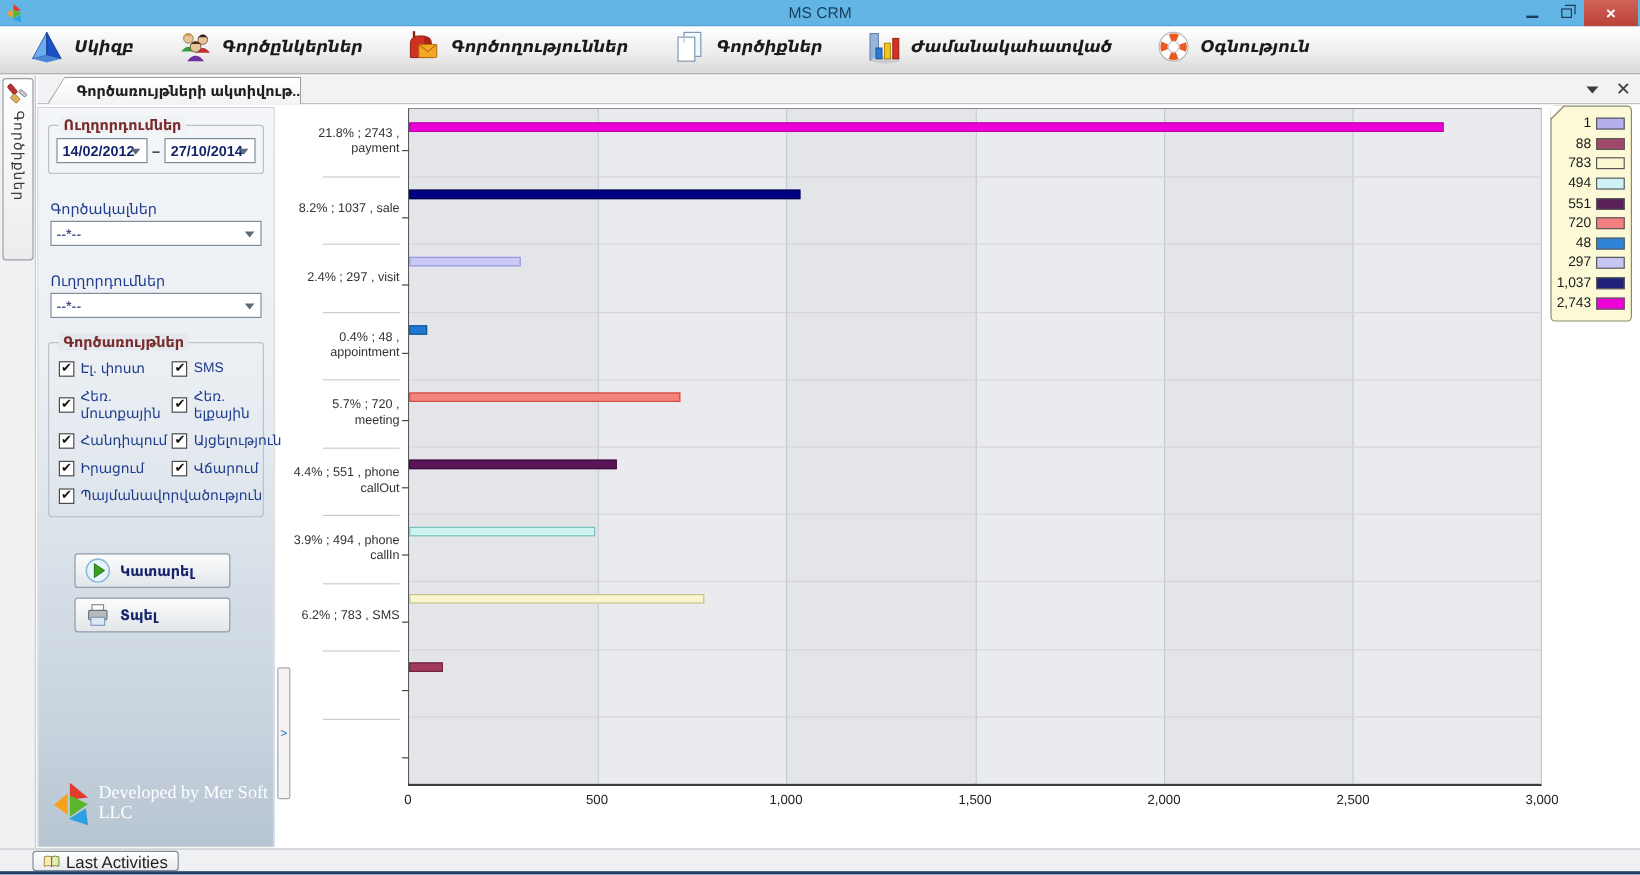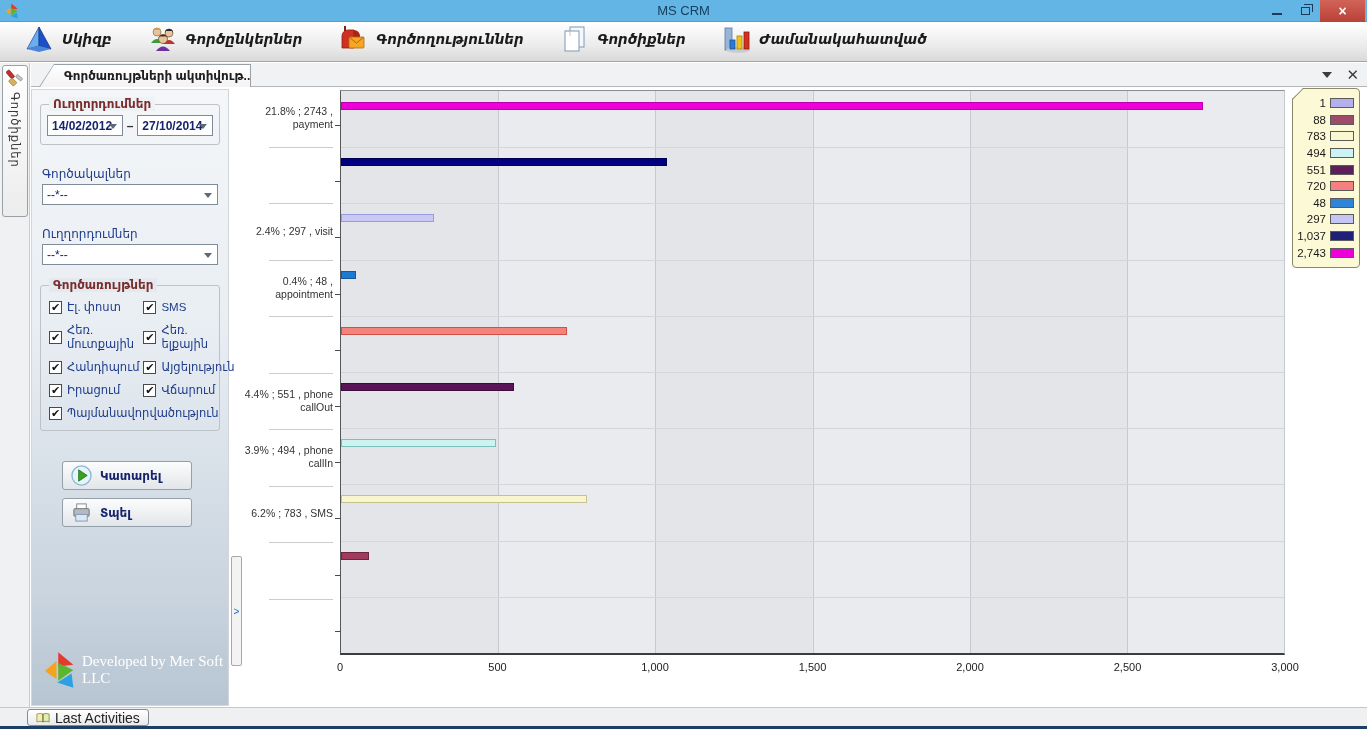--- a/index.html
+++ b/index.html
@@ -205,20 +205,28 @@
     <div class="tool-btn">
       <svg viewBox="0 0 30 30">
         <rect x="3" y="4" width="7" height="22" fill="#9ab4d8" stroke="#5a78a8" stroke-width="0.8"></rect>
         <ellipse cx="16" cy="26" rx="12" ry="3" fill="#c8ccd0"></ellipse>
         <rect x="8" y="16" width="5" height="9" fill="#2a7ad8" stroke="#174e94" stroke-width="0.8"></rect>
         <rect x="15" y="12" width="5" height="13" fill="#f2c418" stroke="#a88408" stroke-width="0.8"></rect>
         <rect x="22" y="8" width="5" height="17" fill="#d83020" stroke="#8e1c10" stroke-width="0.8"></rect>
       </svg>
       <span class="lbl">Ժամանակահատված</span>
     </div>
+    <div class="tool-btn">
+      <svg viewBox="0 0 30 30">
+        <circle cx="15" cy="15" r="12" fill="#ffffff" stroke="#b8b8b8" stroke-width="1"></circle>
+        <circle cx="15" cy="15" r="8" fill="none" stroke="#e85a20" stroke-width="6" stroke-dasharray="6.28 6.28" stroke-dashoffset="3.14"></circle>
+        <circle cx="15" cy="15" r="4.5" fill="#ffffff" stroke="#c8c8c8" stroke-width="1"></circle>
+      </svg>
+      <span class="lbl">Օգնություն</span>
+    </div>
   </div>
 
   <div class="side-strip">
     <div class="side-tab">
       <svg viewBox="0 0 18 18">
         <rect x="2" y="1" width="4" height="9" rx="1" transform="rotate(-40 4 5)" fill="#c03030" stroke="#701818" stroke-width="0.6"></rect>
         <rect x="10" y="7" width="7" height="3" rx="1" transform="rotate(40 13 8)" fill="#c8c8cc" stroke="#707074" stroke-width="0.6"></rect>
         <rect x="4" y="10" width="5" height="7" rx="1" transform="rotate(-45 6 13)" fill="#d8b060" stroke="#8a6a28" stroke-width="0.6"></rect>
       </svg>
       <span class="vlbl">Գործիքներ</span>
@@ -337,25 +345,27 @@
     </div>
   </div>
 
   <div class="splitter">
     <span>&gt;</span>
   </div>
 
   <div class="y-gutter">
       <div class="y-label" style="top: 0%; height: 10%;">21.8% ; 2743 , payment</div>
       <div class="gutter-sep" style="top: 10%;"></div>
+      <div class="y-label" style="top: 10%; height: 10%;">8.2% ; 1037 , sale</div>
       <div class="gutter-sep" style="top: 20%;"></div>
       <div class="y-label" style="top: 20%; height: 10%;">2.4% ; 297 , visit</div>
       <div class="gutter-sep" style="top: 30%;"></div>
       <div class="y-label" style="top: 30%; height: 10%;">0.4% ; 48 , appointment</div>
       <div class="gutter-sep" style="top: 40%;"></div>
+      <div class="y-label" style="top: 40%; height: 10%;">5.7% ; 720 , meeting</div>
       <div class="gutter-sep" style="top: 50%;"></div>
       <div class="y-label" style="top: 50%; height: 10%;">4.4% ; 551 , phone callOut</div>
       <div class="gutter-sep" style="top: 60%;"></div>
       <div class="y-label" style="top: 60%; height: 10%;">3.9% ; 494 , phone callIn</div>
       <div class="gutter-sep" style="top: 70%;"></div>
       <div class="y-label" style="top: 70%; height: 10%;">6.2% ; 783 , SMS</div>
       <div class="gutter-sep" style="top: 80%;"></div>
       <div class="gutter-sep" style="top: 90%;"></div>
     </div>
   <div class="plot">

